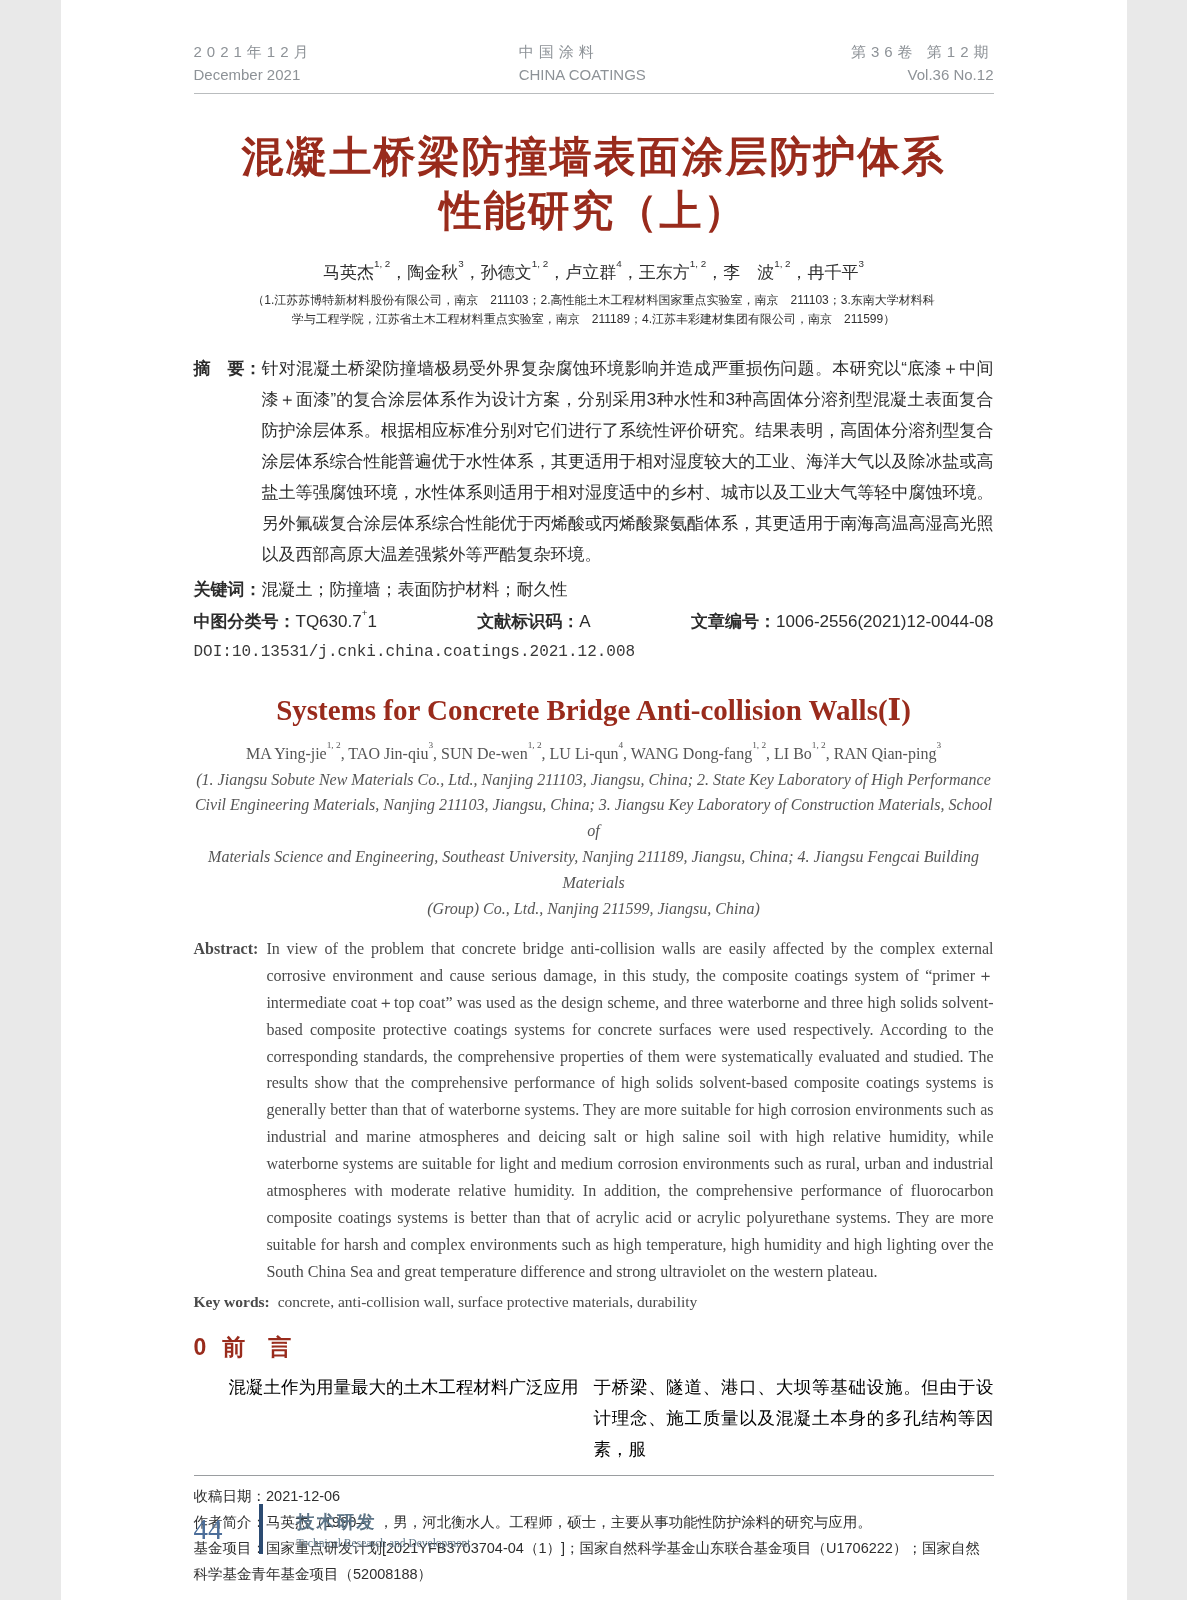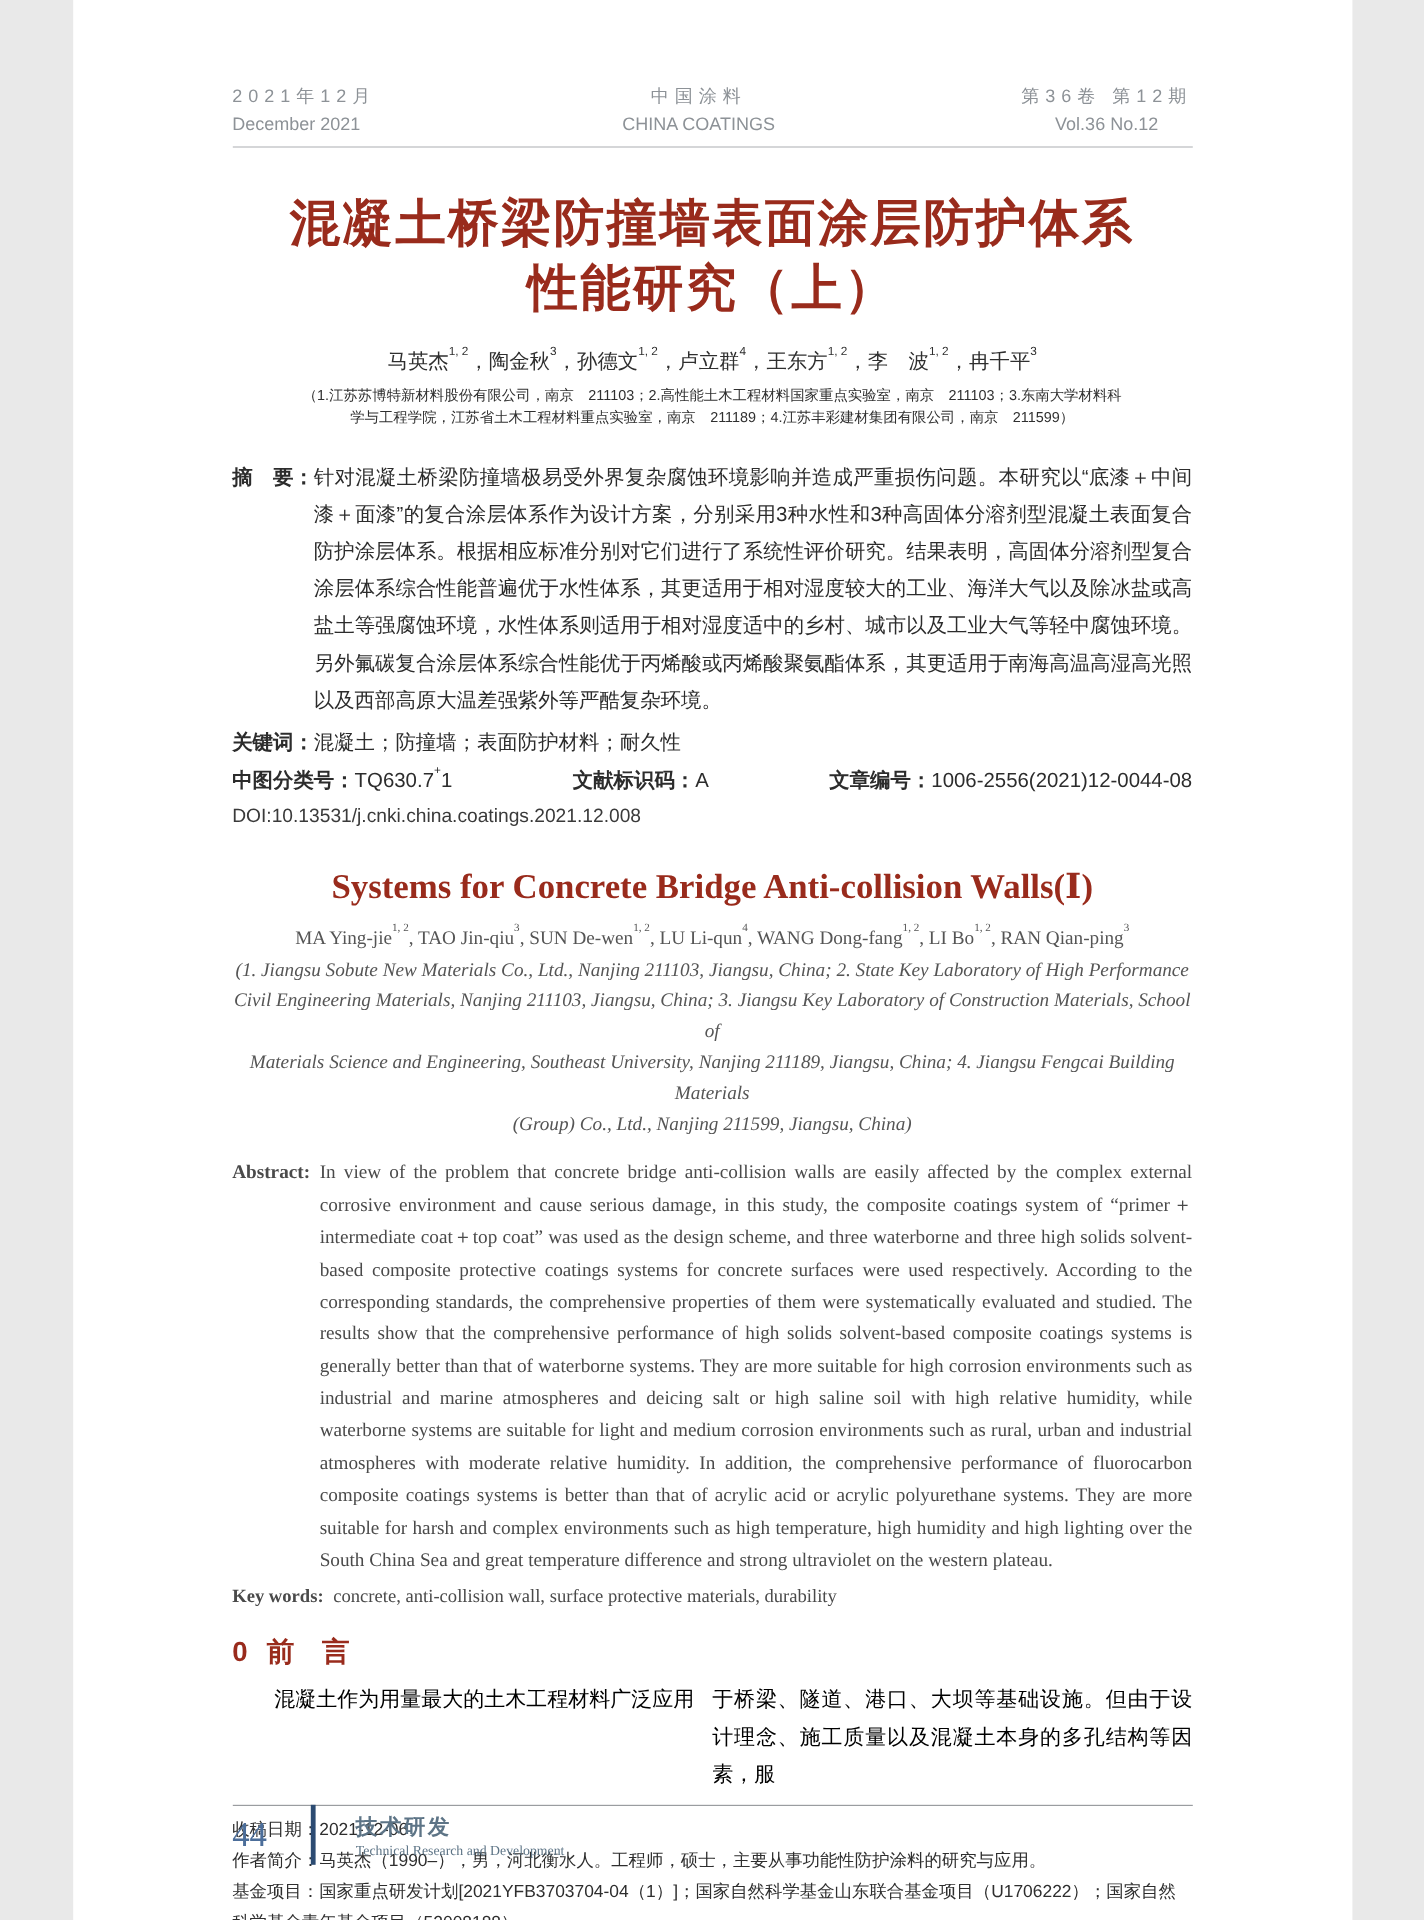--- a/index.html
+++ b/index.html
@@ -12,38 +12,38 @@
     padding:40px 133px 0 133px;
     overflow:hidden;
     font-family:"Liberation Sans","DejaVu Sans",sans-serif;
     color:#3a3a3a;
   }
   sup{font-size:0.58em;line-height:0;position:relative;top:-0.45em;letter-spacing:0;}
   
   .jr-header{display:flex;justify-content:space-between;align-items:flex-end;
     color:#8d9297;font-size:15px;line-height:1.55;padding-bottom:6px;border-bottom:1px solid #b9bcbe;}
   .jr-header .col{white-space:nowrap;}
-  .jr-header .center{text-align:center;}
-  .jr-header .right{text-align:center;margin-top:29px;}
+  .jr-header .center{}
+  .jr-header .right{text-align:right;}
   .jr-zh{letter-spacing:5px;}
   
   .zh-title{margin-top:36px;text-align:center;color:var(--accent,#992b1c);
     font-size:42px;font-weight:700;line-height:1.3;letter-spacing:2px;}
   
   .zh-authors{margin-top:22px;text-align:center;font-size:17px;color:#2f2f2f;}
   .zh-affiliations{margin-top:7px;text-align:center;font-size:12px;line-height:1.65;color:#2f2f2f;}
   
   .hang{display:flex;align-items:flex-start;}
   .hang .lbl{flex:none;font-weight:700;white-space:nowrap;}
   .hang .body{flex:1;text-align:justify;}
   .zh-abstract{margin-top:24px;font-size:17px;line-height:1.82;color:#2c2c2c;}
   .zh-keywords{margin-top:4px;font-size:17px;line-height:1.8;color:#2c2c2c;}
   .meta-row{margin-top:5px;display:flex;justify-content:space-between;font-size:17px;color:#2c2c2c;}
   .meta-row .lbl{font-weight:700;}
-  .doi{margin-top:10px;font-family:Liberation Sans, sans-serif;font-size:16px;color:#3a3a3a;}
+  .doi{margin-top:10px;font-family:Liberation Mono, monospace;font-size:16px;color:#3a3a3a;}
   
   .en-title{margin-top:30px;text-align:center;color:var(--accent,#992b1c);
     font-family:"Liberation Serif","DejaVu Serif",serif;
     font-size:29px;font-weight:700;line-height:1.35;}
   .en-authors{margin-top:14px;text-align:center;font-size:16px;color:#555;
     font-family:"Liberation Serif","DejaVu Serif",serif;}
   .en-affiliations{margin-top:4px;text-align:center;font-style:italic;font-size:16px;line-height:1.62;
     color:#555;font-family:"Liberation Serif","DejaVu Serif",serif;}
   .en-abstract{margin-top:14px;font-family:"Liberation Serif","DejaVu Serif",serif;
     font-size:16px;line-height:1.68;color:#4a4a4a;}

